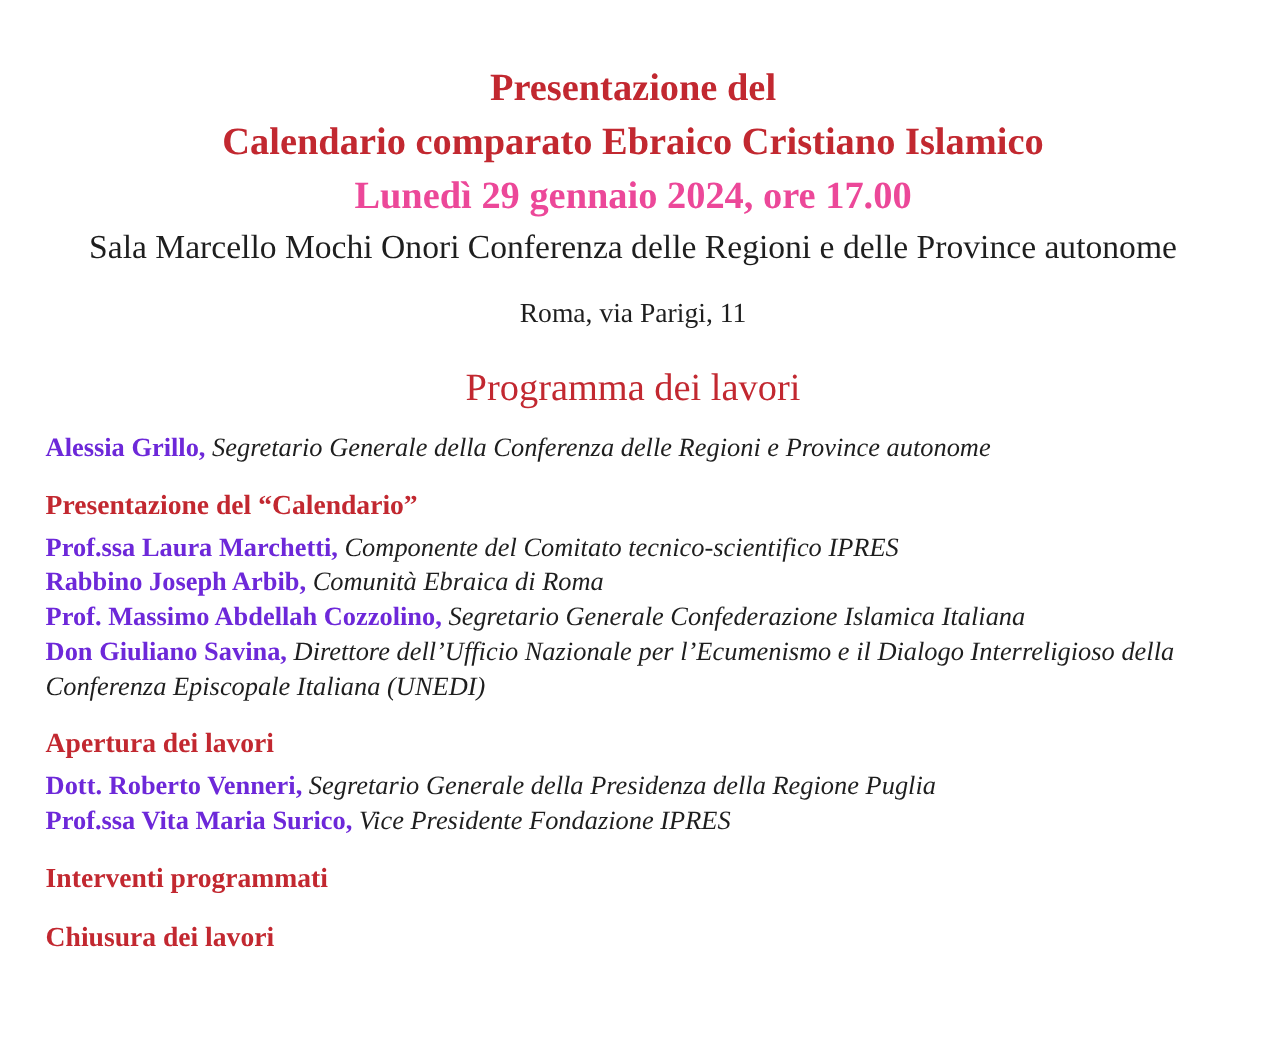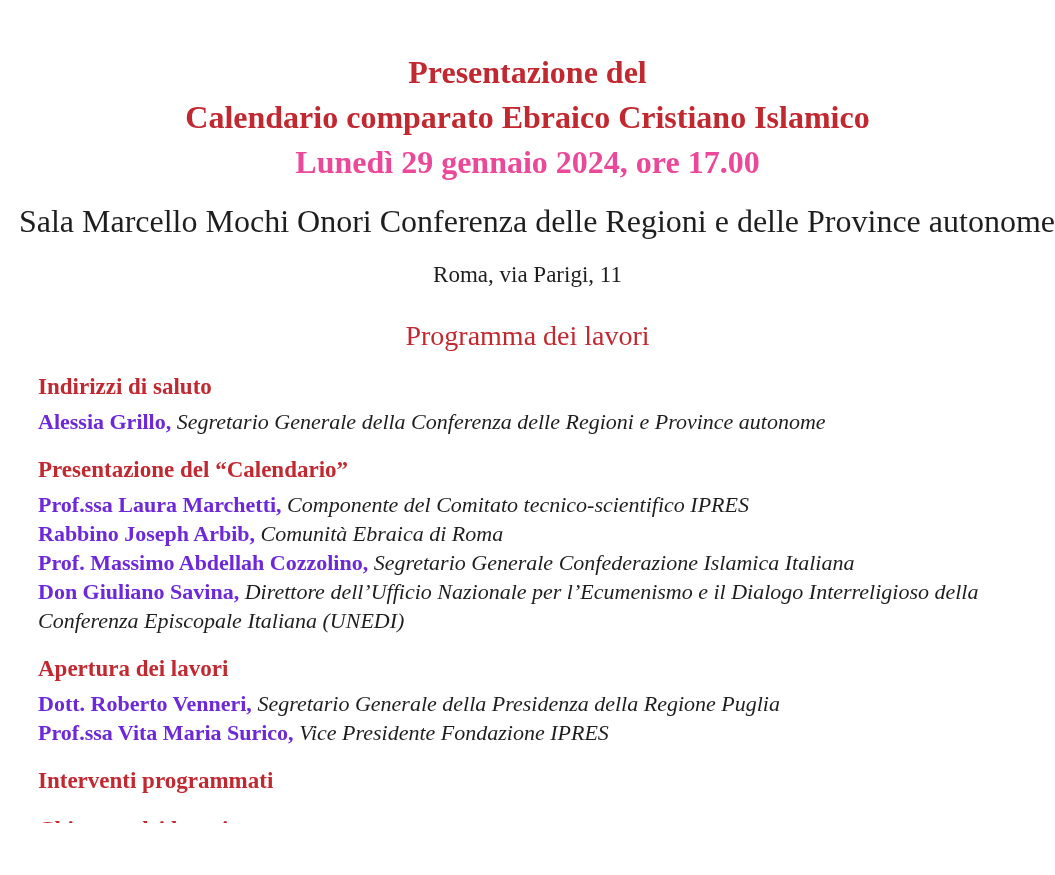--- a/index.html
+++ b/index.html
@@ -22,25 +22,25 @@
 
   .title { margin: 0; font-weight: bold; font-size: 32px; line-height: 45px; }
   .title .tline { display: block; }
 
   .date-line {
     font-weight: bold;
     font-size: 32px;
     line-height: 45px;
     color: #ec4899;
   }
-  .venue-line { font-size: 32px; line-height: 30px; margin-top: 21px; text-align: right; }
+  .venue-line { font-size: 28px; line-height: 30px; margin-top: 7px; }
   .address-line { font-size: 23px; line-height: 30px; margin-top: 24px; }
 
   .program-heading {
-    font-size: 28px;
+    font-size: 32px;
     line-height: 30px;
     margin-top: 31px;
     text-align: center;
   }
 
   main { padding: 2px 38px 0 38px; }
 
   .section { margin-top: 19px; }
   .section-title {
     font-size: 23px;
@@ -65,21 +65,20 @@
     </h1>
     <div class="date-line">Lunedì 29 gennaio 2024, ore 17.00</div>
     <div class="venue-line">Sala Marcello Mochi Onori Conferenza delle Regioni e delle Province autonome</div>
     <div class="address-line">Roma, via Parigi, 11</div>
     <div class="program-heading red">Programma dei lavori</div>
   </header>
 
   <main>
 
     <section class="section">
-      <h2 class="section-title red">Indirizzi di saluto</h2>
       <div class="entries">
         <p class="entry"><span class="seg-bold">Alessia Grillo, </span><span class="seg-italic">Segretario Generale della Conferenza delle Regioni e Province autonome</span></p>
       </div>
     </section>
 
     <section class="section">
       <h2 class="section-title red">Presentazione del “Calendario”</h2>
       <div class="entries">
         <p class="entry"><span class="seg-bold">Prof.ssa Laura Marchetti, </span><span class="seg-italic">Componente del Comitato tecnico-scientifico IPRES</span></p>
         <p class="entry"><span class="seg-bold">Rabbino Joseph Arbib, </span><span class="seg-italic">Comunità Ebraica di Roma</span></p>

